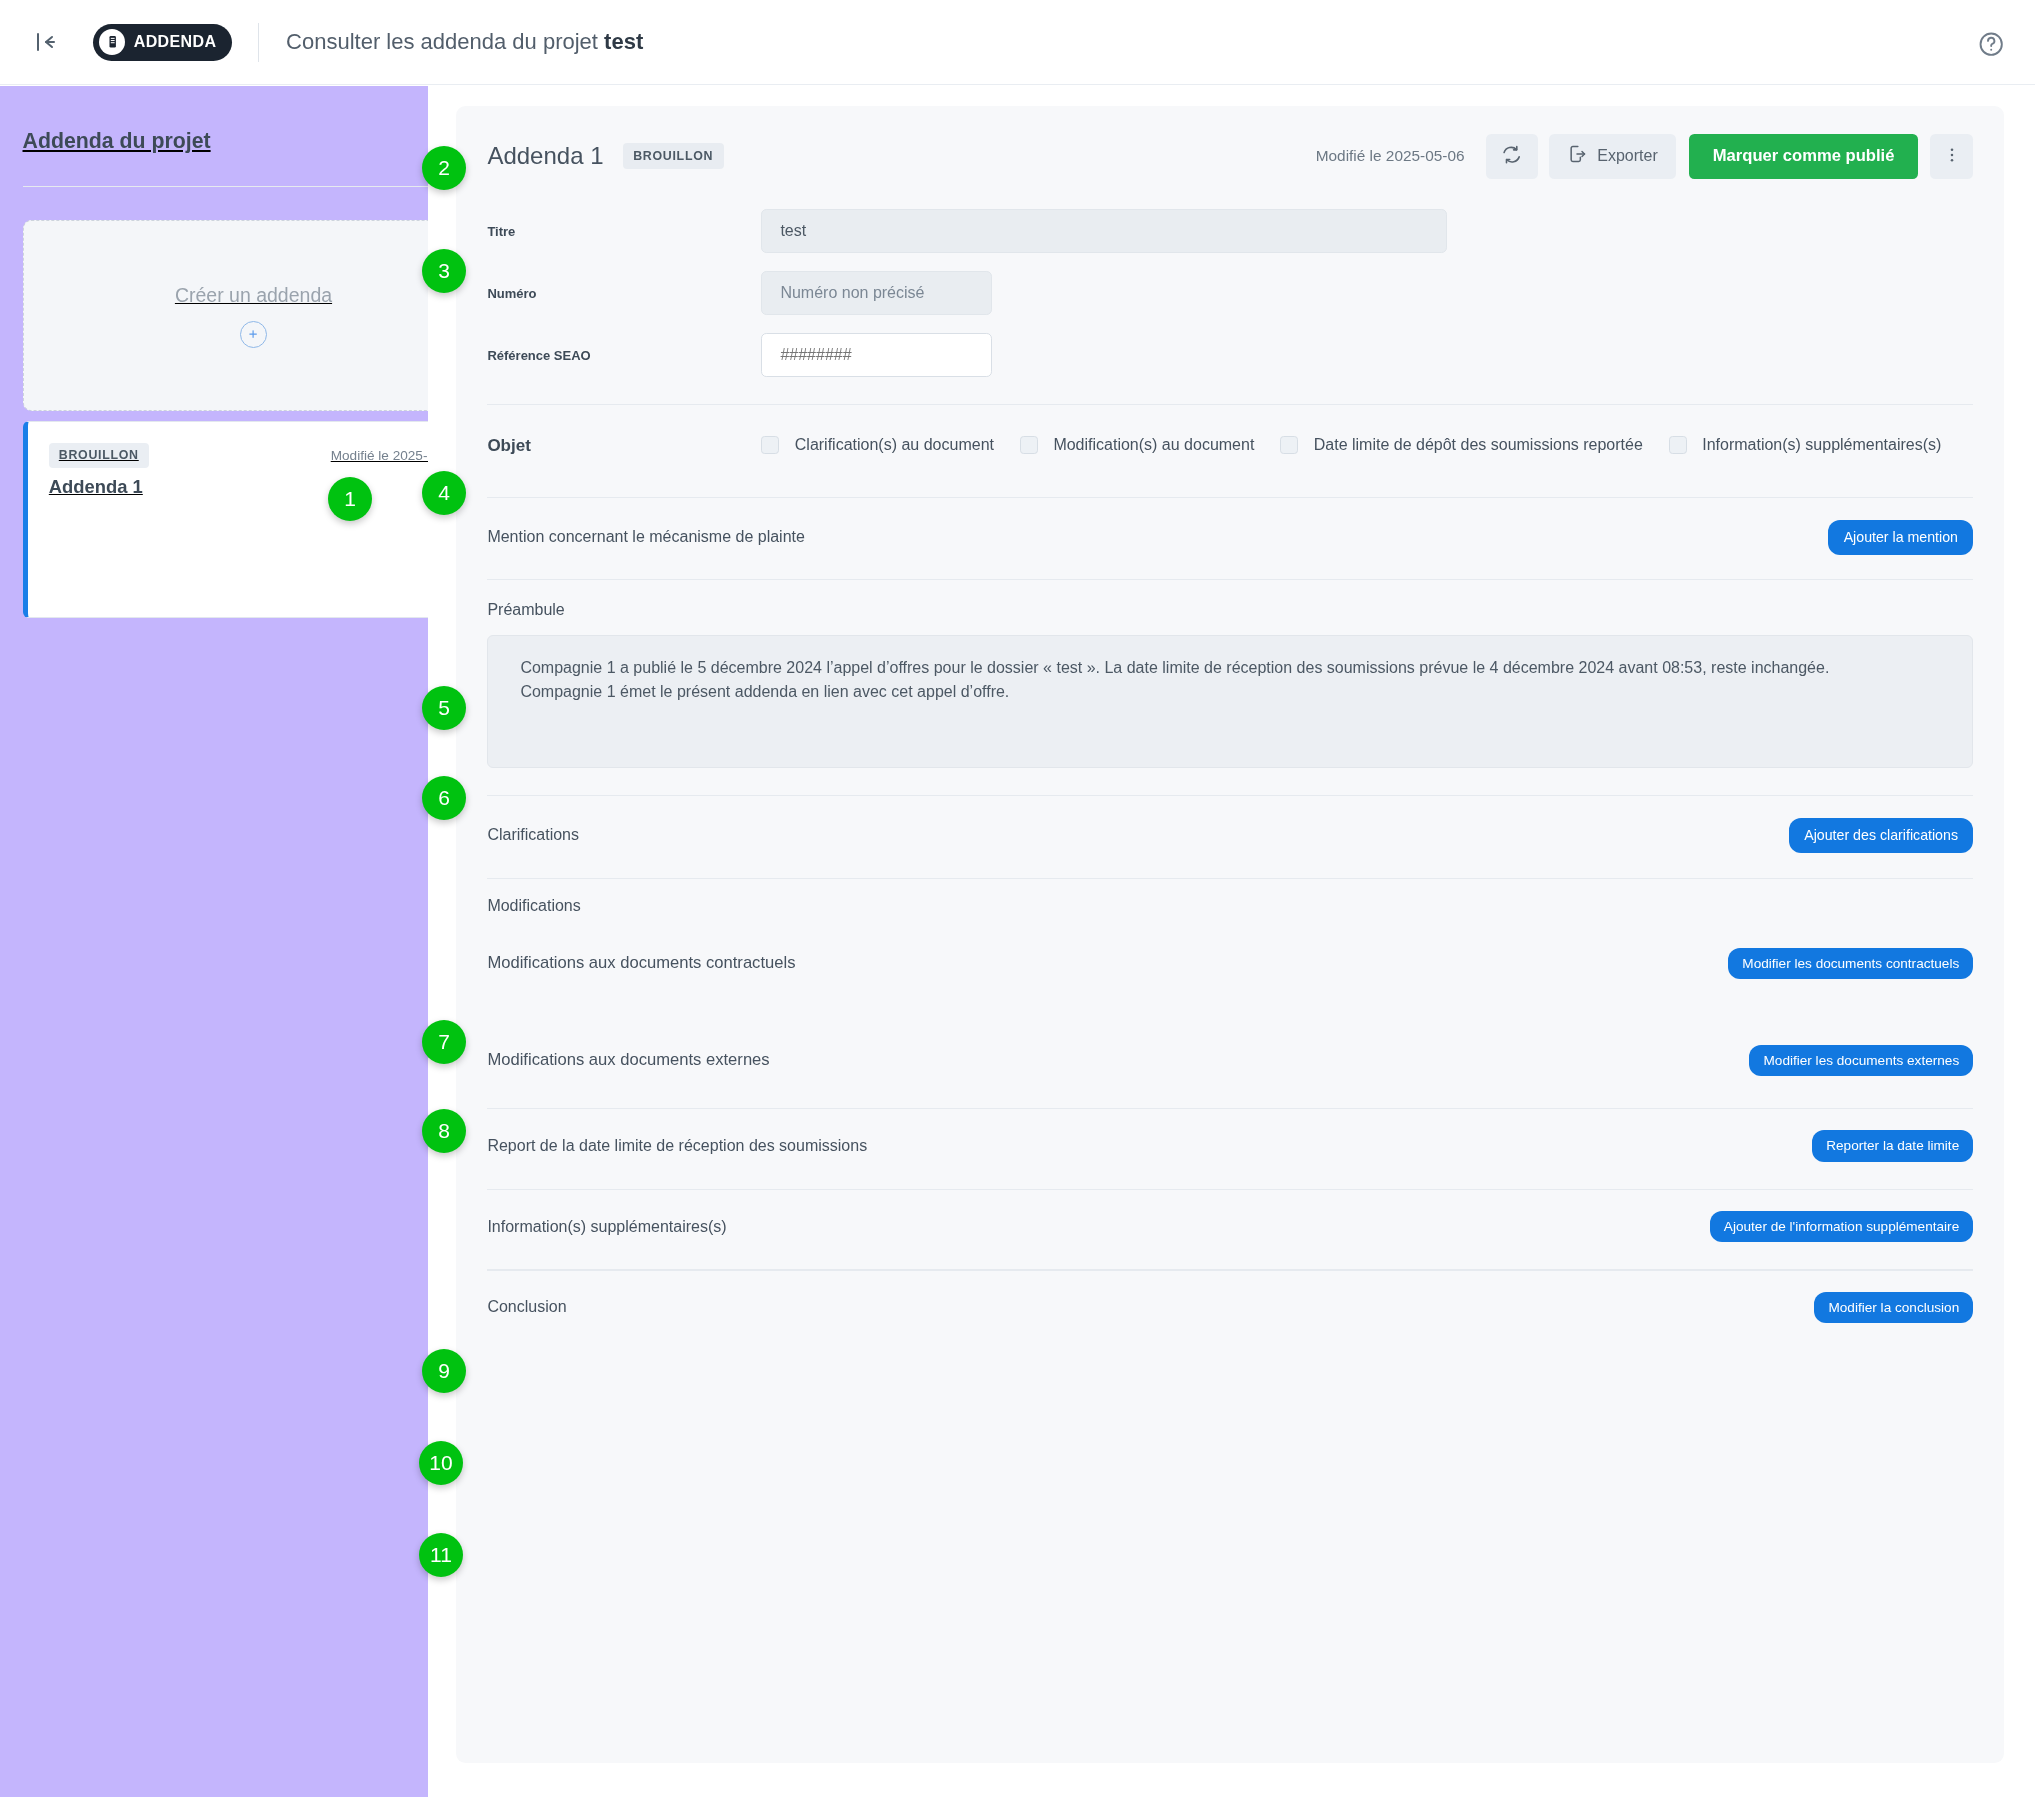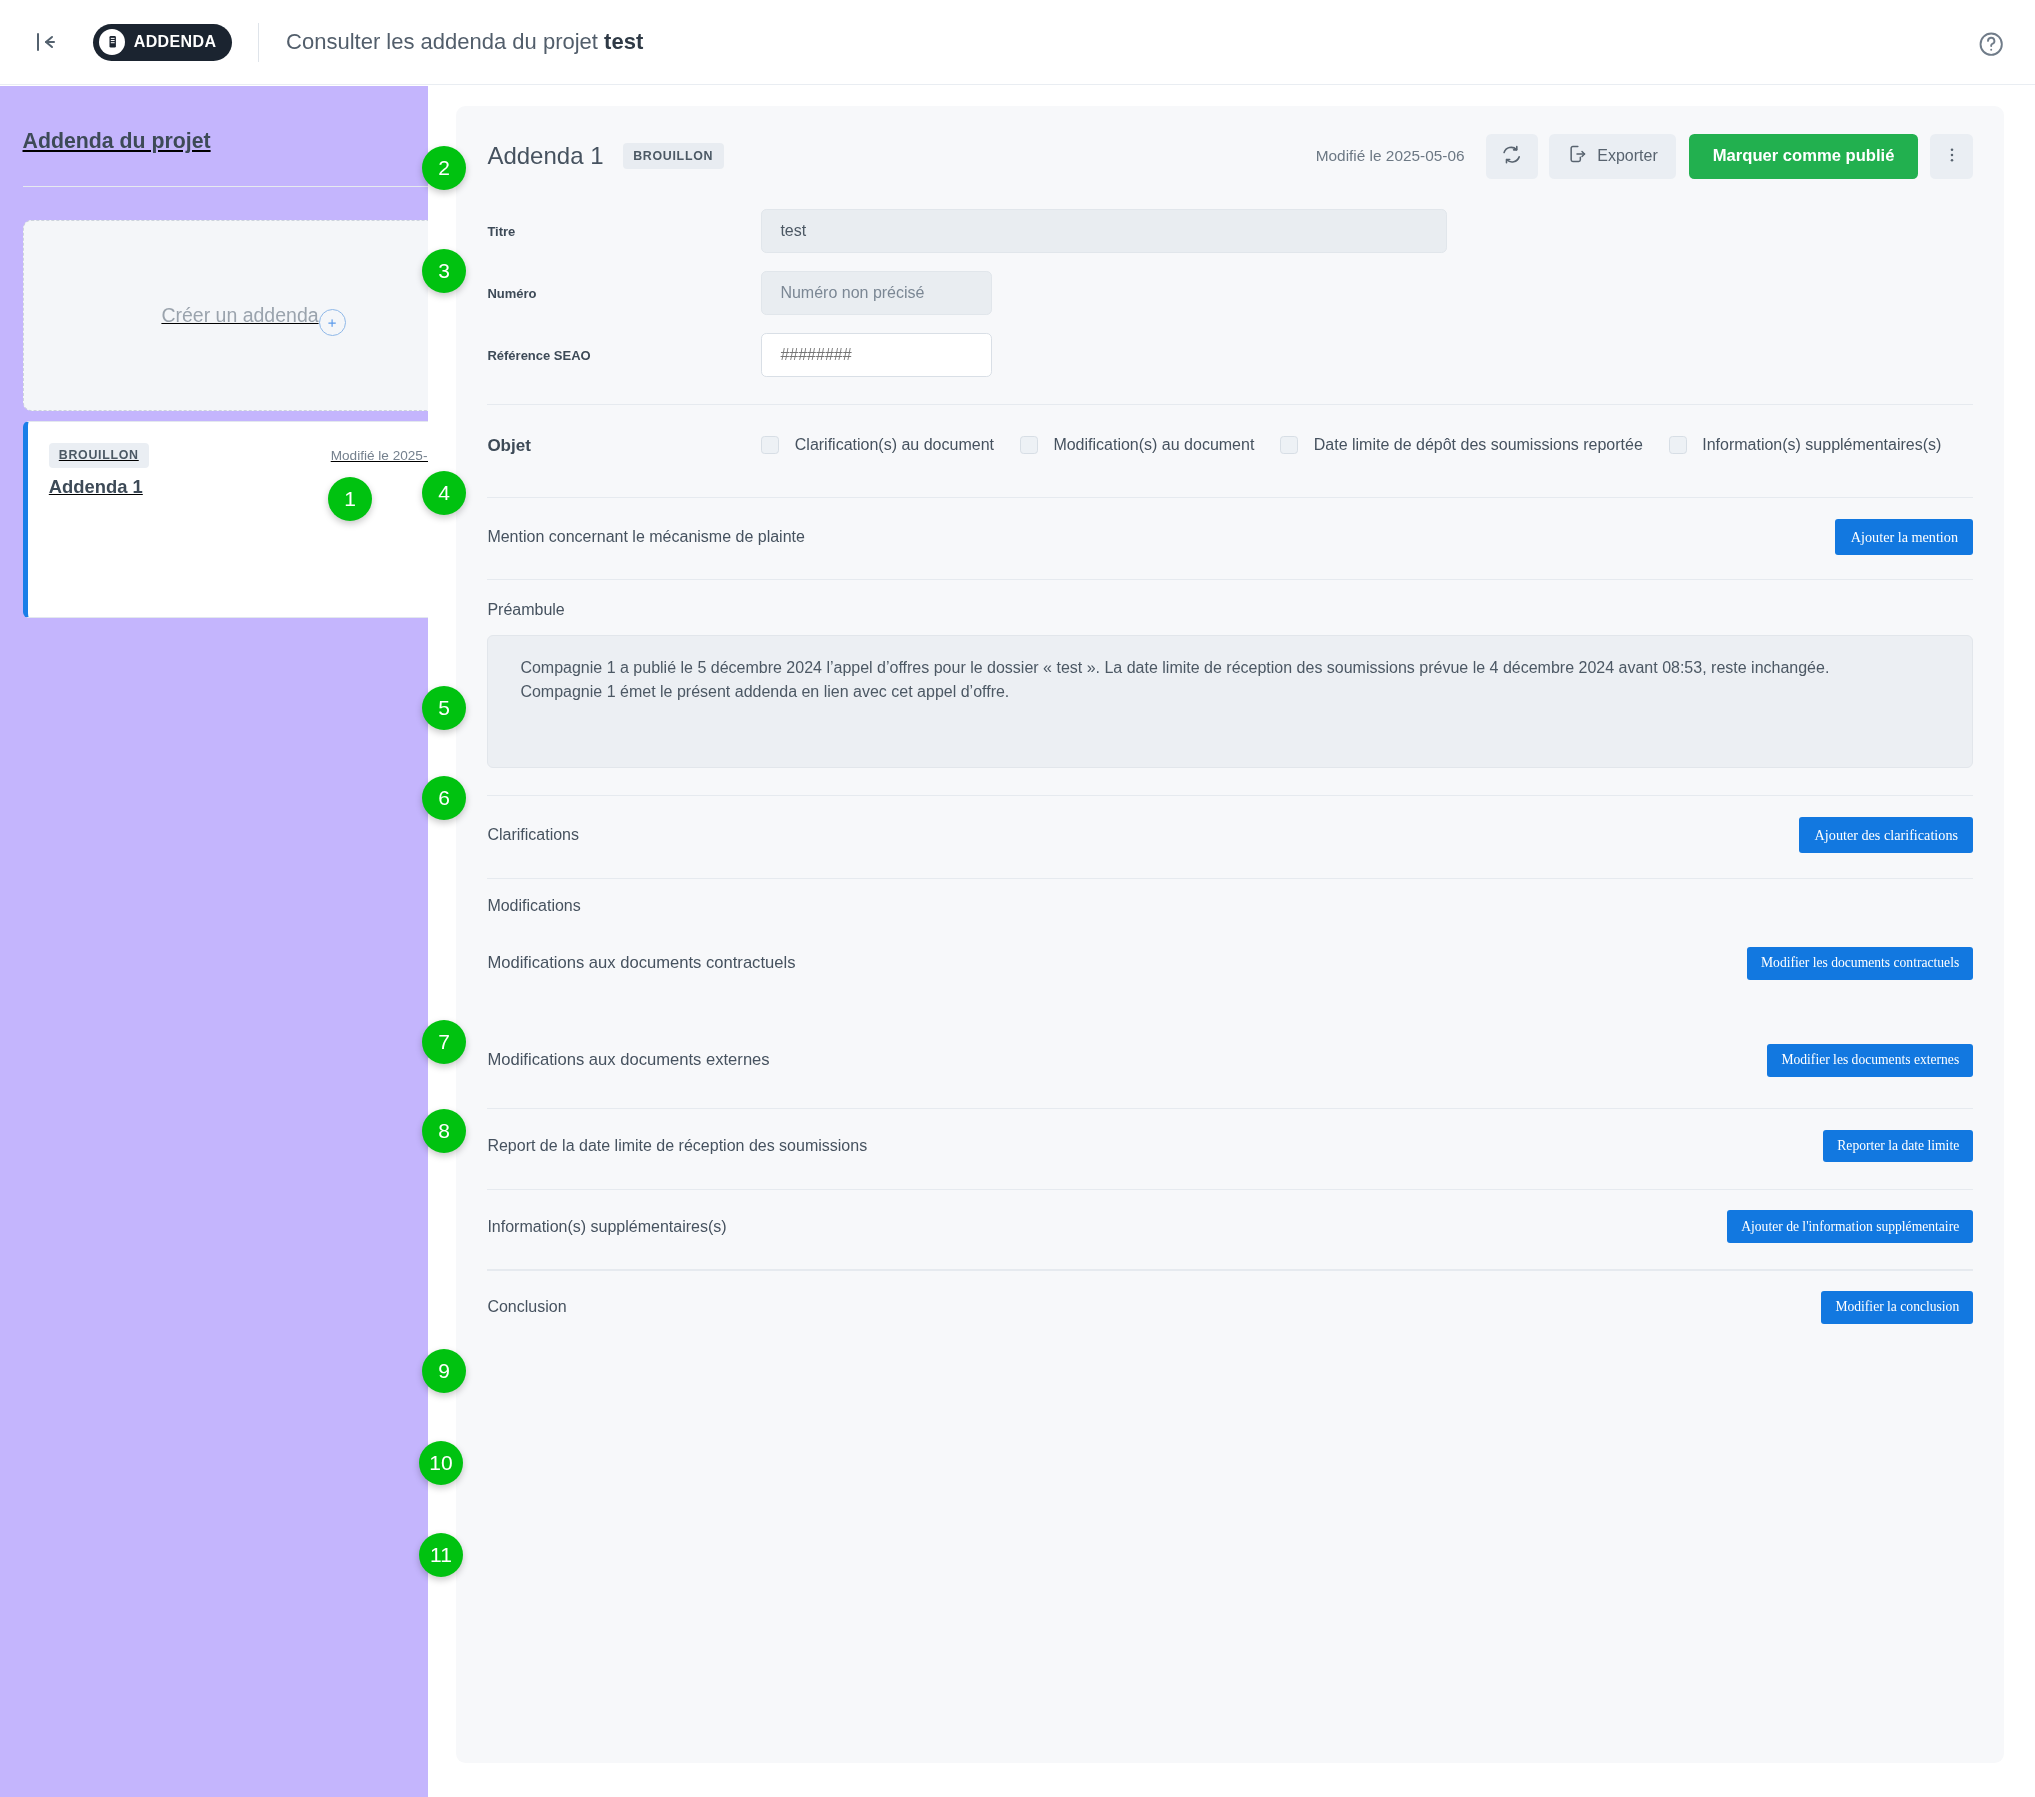--- a/index.html
+++ b/index.html
@@ -61,21 +61,21 @@
     margin: 43px 0 0 22.5px;
     font-size: 21.3px; font-weight: bold; color: #3d4a57;
   }
   .sidebar-rule {
     margin: 32px 22.5px 0 22.5px; height: 1.2px; background: #e6eaef;
   }
   .create-card {
     margin: 33px 22.5px 0 22.5px; height: 191px;
     border: 1.8px dashed #cdd4dc; border-radius: 8.3px;
     background: #f4f6f9;
-    display: flex; flex-direction: row; align-items: center; justify-content: center;
+    display: flex; flex-direction: column; align-items: center; justify-content: center;
     cursor: pointer;
   }
   .create-card-label { font-size: 19.5px; color: #9aa3ad; }
   .plus-circle {
     margin-top: 14.2px; width: 27px; height: 27px; border-radius: 50%;
     border: 1.5px solid #8fb8e8; color: #5b9bec;
     display: flex; align-items: center; justify-content: center;
     font-size: 19px; line-height: 1;
   }
   .addenda-card {
@@ -190,23 +190,23 @@
 
   
   .section { padding: 0 31px; }
   .section-head {
     display: flex; align-items: center; justify-content: space-between;
     min-height: 57px;
   }
   .section-title { font-size: 16px; color: #46525f; font-weight: 400; }
   .section-subtitle { font-size: 16.6px; color: #46525f; font-weight: 400; }
   .btn-blue {
-    background: #1278e0; color: #ffffff; border: none; border-radius: 3px;
+    background: #1278e0; color: #ffffff; border: none; border-radius: 12px;
     font-size: 14.2px; padding: 9.5px 15.4px; cursor: pointer;
-    font-family: Liberation Serif, serif; white-space: nowrap;
+    font-family: Liberation Sans, sans-serif; white-space: nowrap;
   }
   .btn-blue.sm { font-size: 13.6px; padding: 8.3px 14.2px; }
   .textbox {
     margin-top: 15.4px; background: #eceff3; border: 1.2px solid #e2e6eb;
     border-radius: 6px; padding: 20px 21.3px;
     font-size: 16px; line-height: 1.5; color: #4c5864;
   }
   .tb-preamble { height: 133px; padding-left: 32px; }
   .tb-conclusion { height: 126px; }
 

